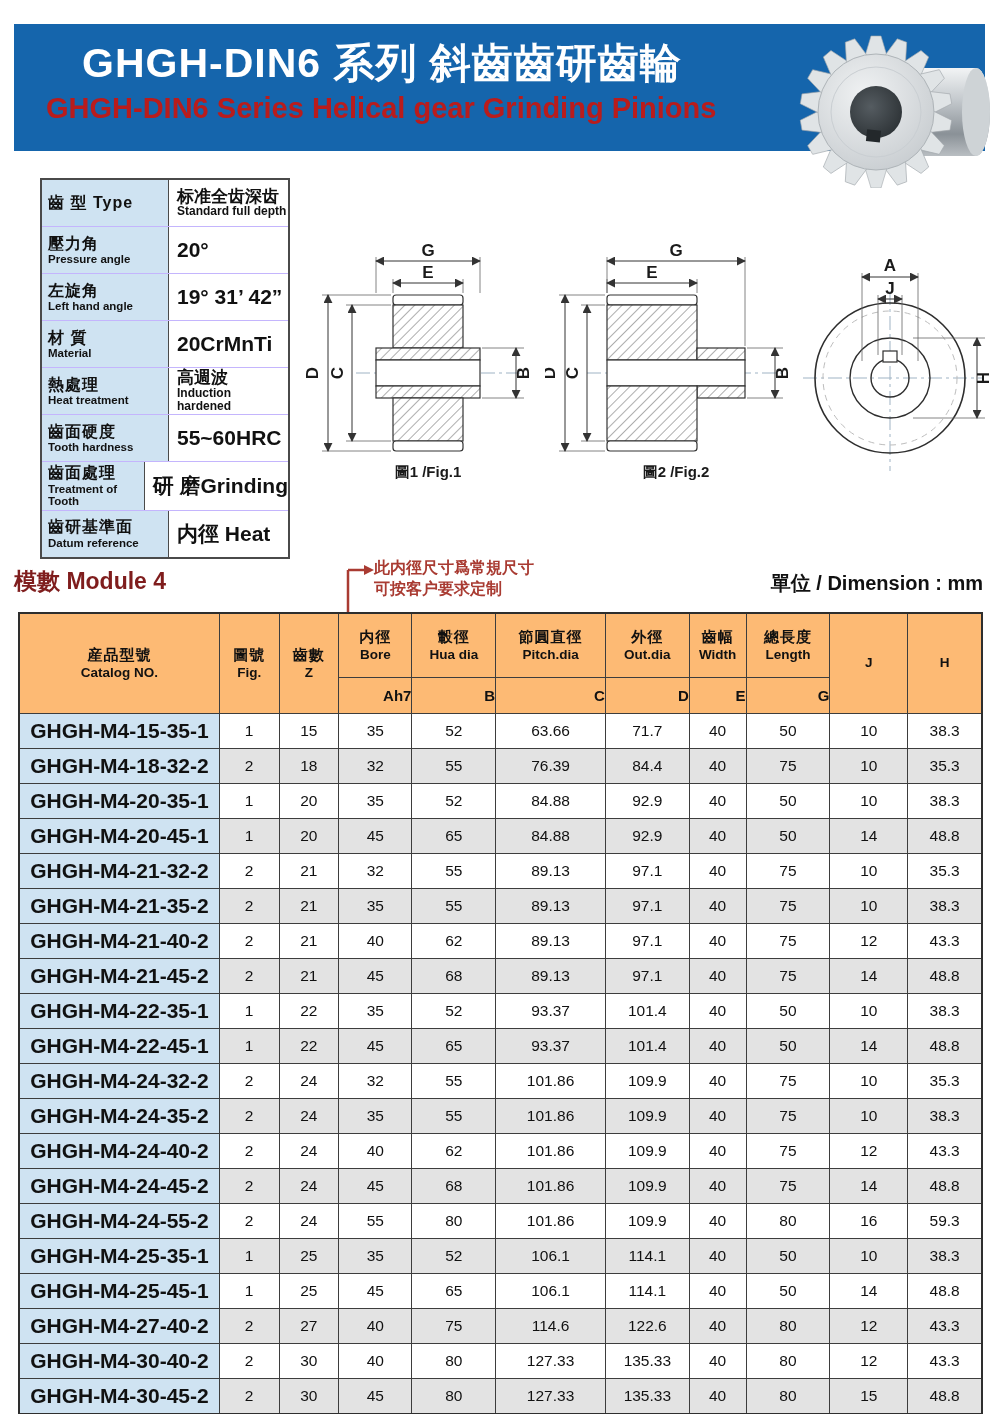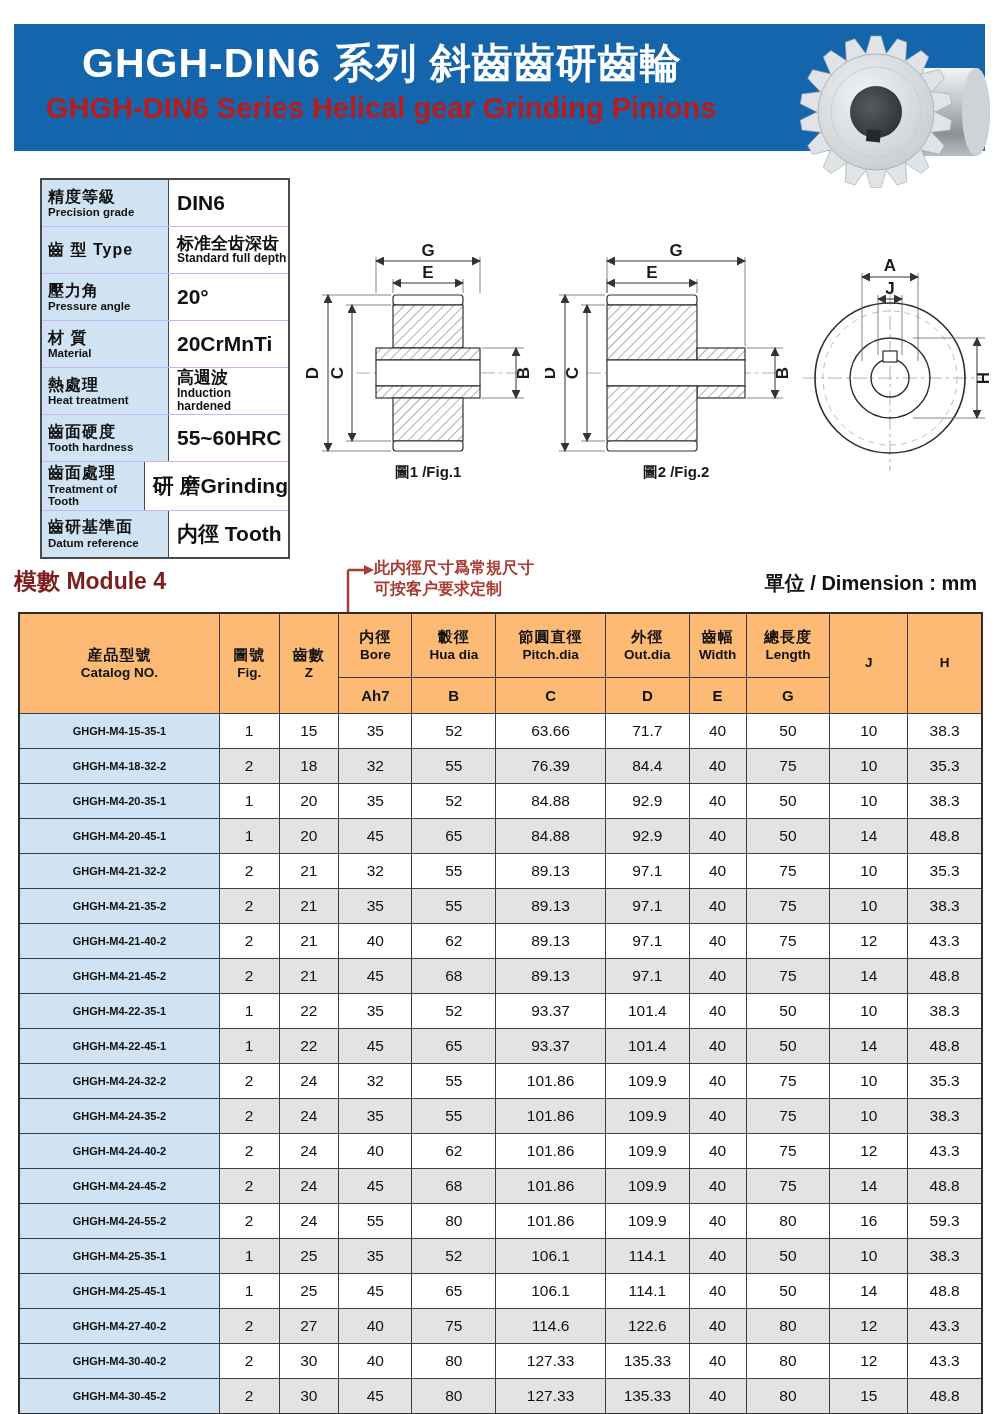--- a/index.html
+++ b/index.html
@@ -31,33 +31,33 @@
   
   .draw{position:absolute;}
   .draw text{font-family:"Liberation Sans","DejaVu Sans",sans-serif;}
   .dimtxt{font-size:17px;font-weight:600;fill:#1a1a1a;}
   .cap{font-size:15px;font-weight:700;fill:#1a1a1a;}
 
   
   .module-label{position:absolute;left:14px;top:566px;font-size:23px;font-weight:700;color:#7f1d1d;white-space:nowrap;}
   .note{position:absolute;left:374px;top:557px;font-size:16px;font-weight:700;color:#a93b32;line-height:21px;white-space:nowrap;}
   .note-arrow{position:absolute;left:340px;top:556px;width:36px;height:60px;}
-  .unit-label{position:absolute;right:23px;top:570px;font-size:20px;font-weight:700;color:#111;white-space:nowrap;}
+  .unit-label{position:absolute;right:17px;top:570px;font-size:20px;font-weight:700;color:#111;white-space:nowrap;}
 
   
   .cat-table-wrap{position:absolute;left:18px;top:612px;width:965px;}
   table.cat{border-collapse:collapse;width:100%;table-layout:fixed;border:2px solid #2e2e2e;}
   table.cat th,table.cat td{border:1.6px solid #3d3d3d;text-align:center;vertical-align:middle;padding:0;}
   table.cat thead th{background:#fdba74;font-weight:700;}
   table.cat thead tr.r1 th{height:63px;}
-  table.cat thead tr.r2 th{height:35px;font-size:15px;}
+  table.cat thead tr.r2 th{height:35px;font-size:15px;text-align:right;}
   .hz{font-size:15px;font-weight:700;letter-spacing:1px;line-height:1.25;}
   .he{font-size:13.5px;font-weight:700;line-height:1.2;}
   table.cat tbody td{height:34px;font-size:15.5px;}
-  table.cat tbody td.cat-cell{background:#cfe3f2;font-weight:700;font-size:11px;}
+  table.cat tbody td.cat-cell{background:#cfe3f2;font-weight:700;font-size:21px;}
   table.cat tbody tr:nth-child(even) td:not(.cat-cell){background:#e3e3e3;}
   table.cat tbody tr:nth-child(odd) td:not(.cat-cell){background:#fff;}
 </style>
 </head>
 <body>
 
 <div class="page">
 
   <div class="band"></div>
   <div class="title-zh">GHGH-DIN6 系列 斜齒齒研齒輪</div>
@@ -105,47 +105,47 @@
       <circle r="58" fill="url(#faceG)" stroke="#aeb4b8" stroke-width="1"></circle>
       <circle r="45" fill="none" stroke="#c9ced2" stroke-width="1"></circle>
       <circle r="26" fill="url(#boreG)"></circle>
       <rect x="-7" y="18" width="14" height="12" fill="#23282b" transform="rotate(6)"></rect>
     </g>
   </svg>
 
   <div class="spec">
       <div class="spec-row">
         <div class="spec-label">
-          <div class="lab-zh">精度等級</div>
-          <div class="lab-en">Precision grade</div>
-        </div>
-        <div class="spec-value">
-          <div class="val-main">DIN6</div>
-        </div>
-      </div>
-      <div class="spec-row">
-        <div class="spec-label">
           <div class="lab-zh">齒 型 Type</div>
         </div>
         <div class="spec-value has-sub">
           <div class="val-main">标准全齿深齿</div>
           <div class="val-sub">Standard full depth</div>
         </div>
       </div>
       <div class="spec-row">
         <div class="spec-label">
           <div class="lab-zh">壓力角</div>
           <div class="lab-en">Pressure angle</div>
         </div>
         <div class="spec-value">
           <div class="val-main">20°</div>
         </div>
       </div>
       <div class="spec-row">
         <div class="spec-label">
+          <div class="lab-zh">左旋角</div>
+          <div class="lab-en">Left hand angle</div>
+        </div>
+        <div class="spec-value">
+          <div class="val-main">19° 31’ 42”</div>
+        </div>
+      </div>
+      <div class="spec-row">
+        <div class="spec-label">
           <div class="lab-zh">材 質</div>
           <div class="lab-en">Material</div>
         </div>
         <div class="spec-value">
           <div class="val-main">20CrMnTi</div>
         </div>
       </div>
       <div class="spec-row">
         <div class="spec-label">
           <div class="lab-zh">熱處理</div>
@@ -173,21 +173,21 @@
         <div class="spec-value">
           <div class="val-main">研 磨Grinding</div>
         </div>
       </div>
       <div class="spec-row">
         <div class="spec-label">
           <div class="lab-zh">齒研基準面</div>
           <div class="lab-en">Datum reference</div>
         </div>
         <div class="spec-value">
-          <div class="val-main">内徑 Tooth</div>
+          <div class="val-main">内徑 Heat</div>
         </div>
       </div>
     </div>
 
   <svg class="draw" style="left:298px;top:243px" width="250" height="240" viewBox="0 0 250 240">
     <defs>
       <pattern id="h1" width="7" height="7" patternUnits="userSpaceOnUse" patternTransform="rotate(45)">
         <rect width="7" height="7" fill="#fff"></rect>
           <line x1="0" y1="0" x2="0" y2="7" stroke="#6a6a6a" stroke-width="1.1"></line>
       </pattern>

